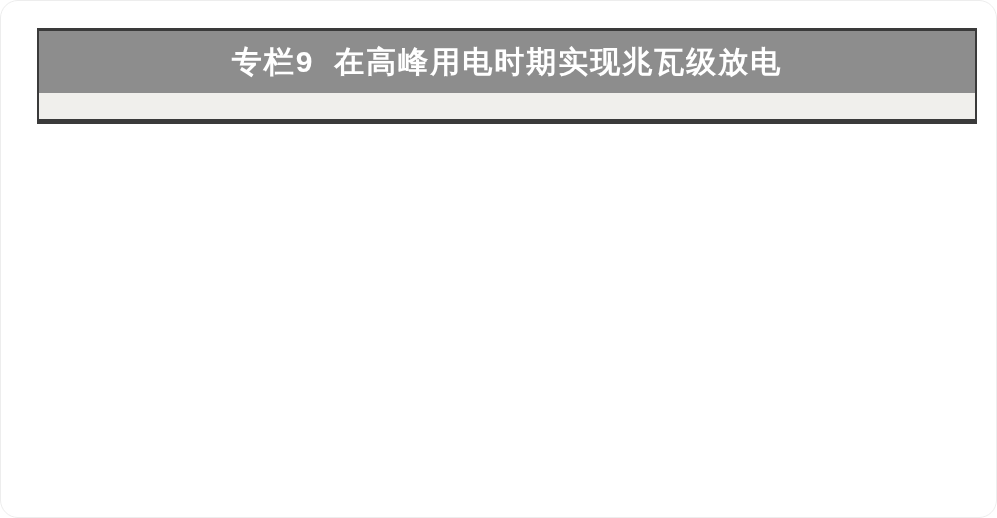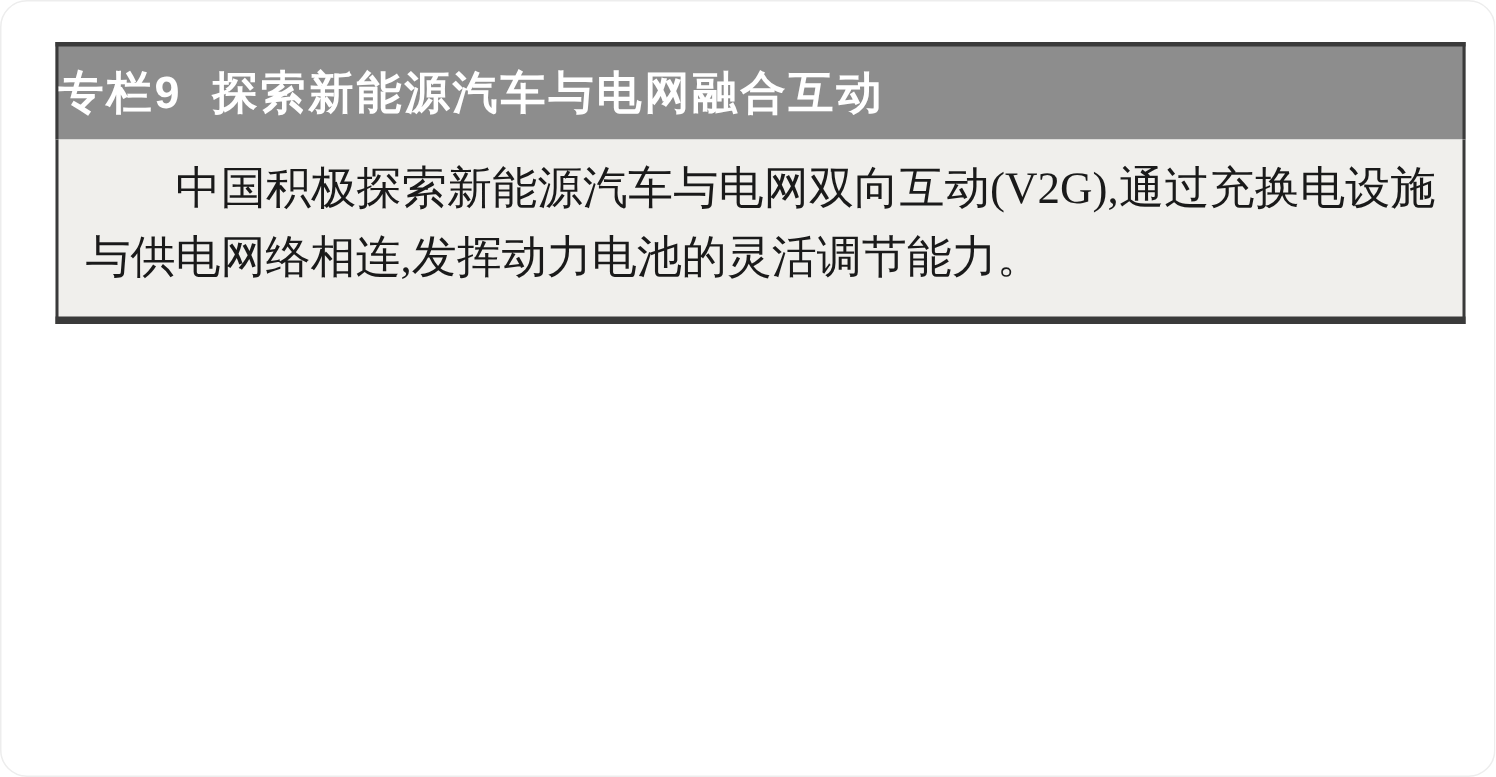--- a/index.html
+++ b/index.html
@@ -29,21 +29,21 @@
   }
   .column-header{
     box-sizing:border-box;
     height:65px;
     background:var(--header-bg);
     border:2px solid var(--border-dark);
     border-top-width:3px;
     border-bottom:none;
     display:flex;
     align-items:center;
-    justify-content:flex-start;
+    justify-content:center;
     gap:20px;
     font-family:"Liberation Sans","DejaVu Sans",sans-serif;
     font-weight:bold;
     font-size:30px;
     letter-spacing:2px;
     color:var(--header-text);
   }
   .column-body{
     box-sizing:border-box;
     background:var(--body-bg);
@@ -61,19 +61,18 @@
     text-indent:2em;
   }
 </style>
 </head>
 <body>
 
 <div class="page">
   <div class="column-box">
     <div class="column-header">
       <span class="column-label">专栏9</span>
-      <span class="column-title">探索新能源汽车与电网融合互动</span>
+      <span class="column-title">在高峰用电时期实现兆瓦级放电</span>
     </div>
     <div class="column-body">
-      <p>中国积极探索新能源汽车与电网双向互动(V2G),通过充换电设施与供电网络相连,发挥动力电池的灵活调节能力。</p>
     </div>
   </div>
 </div>
 
 </body></html>

